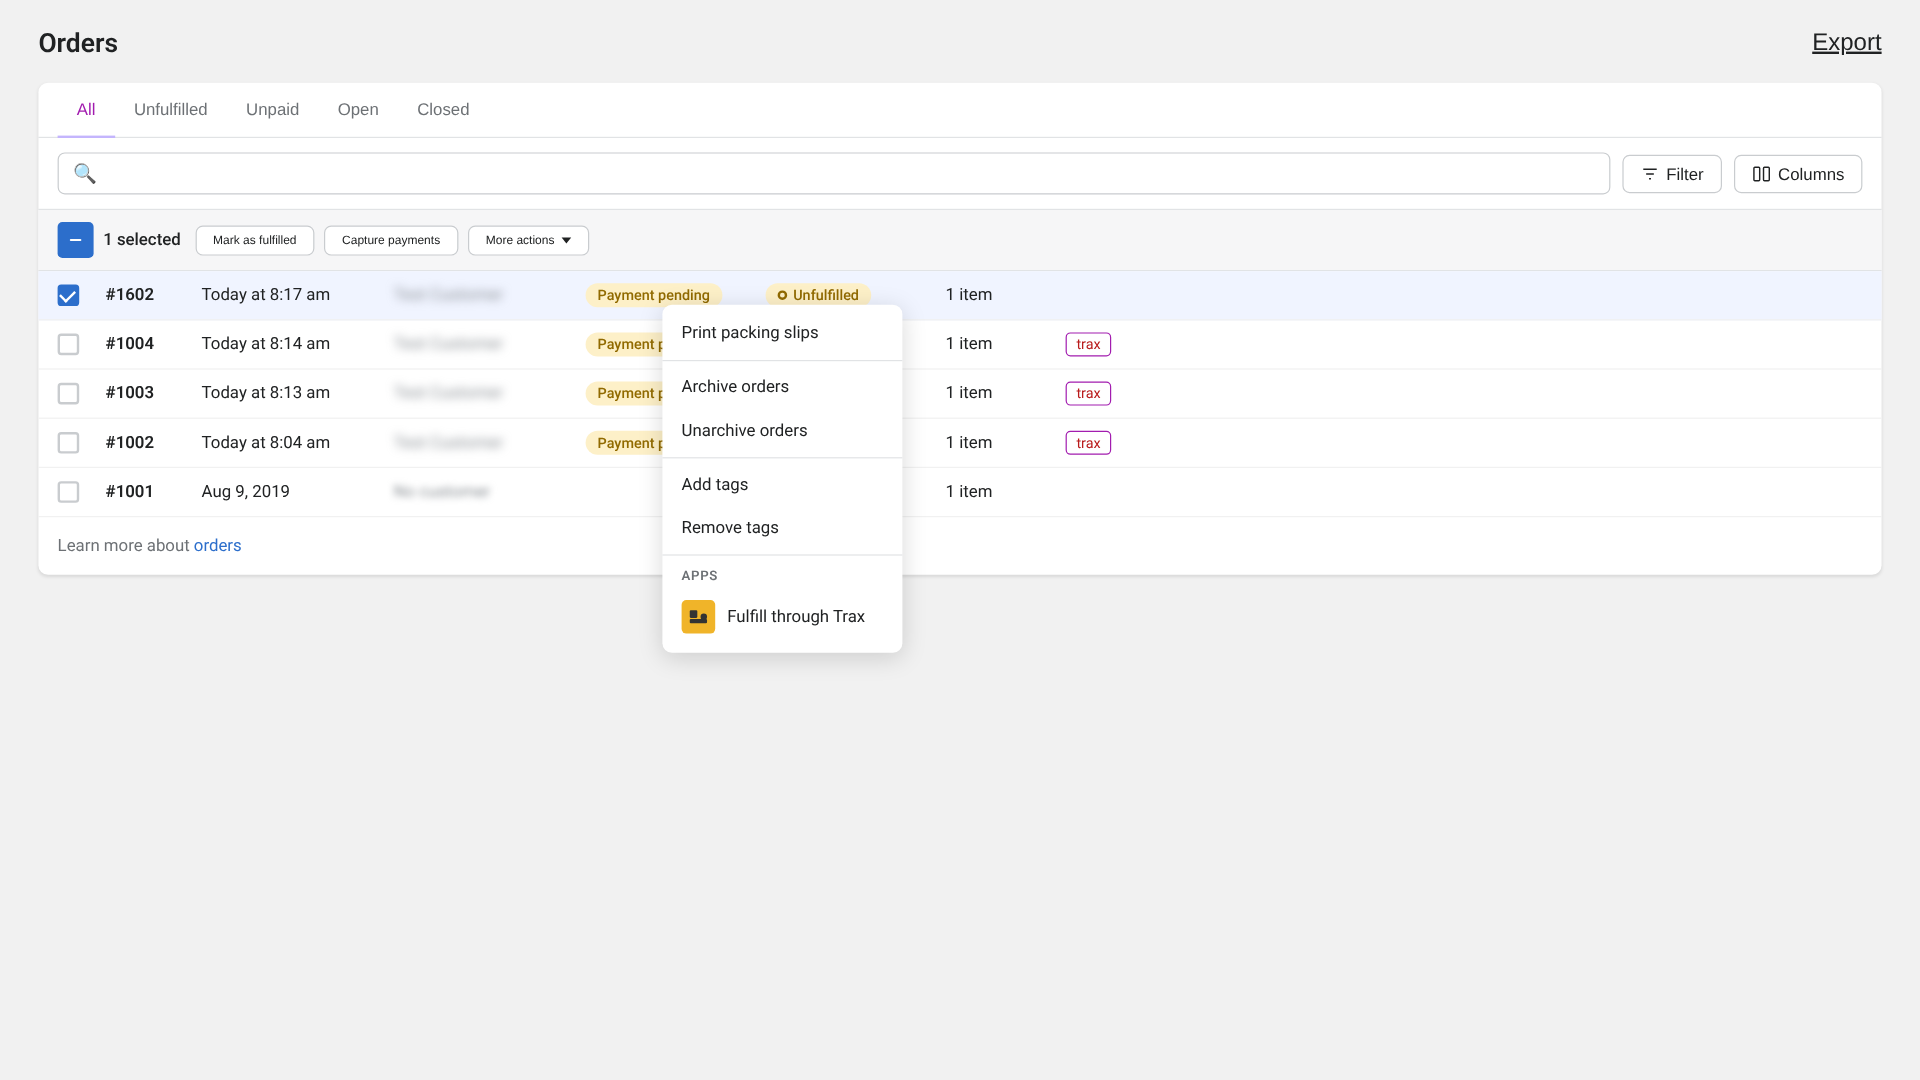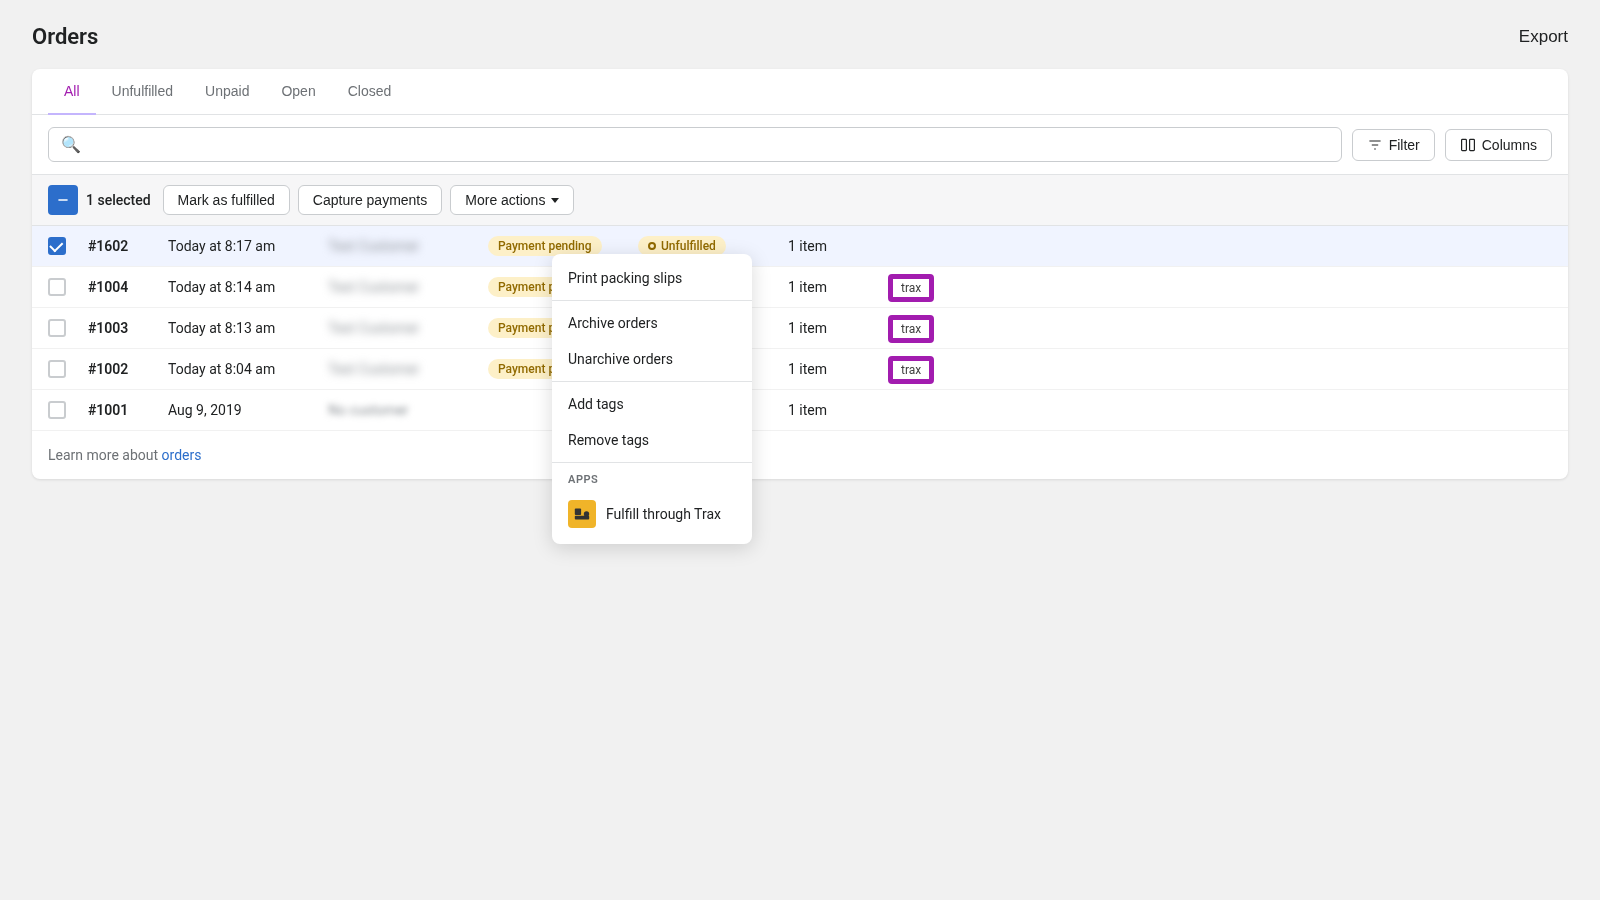--- a/index.html
+++ b/index.html
@@ -20,24 +20,25 @@
       margin-bottom: 20px;
     }
     .page-title {
       font-size: 22px;
       font-weight: 600;
       color: #202223;
     }
     .export-btn {
       background: none;
       border: none;
-      font-size: 17px;
-      color: #202223;
-      cursor: pointer;
-      font-weight: 500;
+      font-size: 20px;
+      color: #202223;
+      cursor: pointer;
+      font-weight: 500;
+      text-decoration: underline;
     }
     .card {
       background: #fff;
       border-radius: 8px;
       box-shadow: 0 1px 3px rgba(0,0,0,0.1);
       overflow: visible;
       position: relative;
     }
     .tabs {
       display: flex;
@@ -130,21 +131,21 @@
       color: #202223;
       font-weight: 500;
       margin-right: 4px;
     }
     .action-btn {
       padding: 6px 14px;
       border: 1px solid #c9cccf;
       border-radius: 6px;
       background: #fff;
       cursor: pointer;
-      font-size: 14px;
+      font-size: 10px;
       color: #202223;
       font-weight: 500;
     }
     .action-btn.more {
       display: flex;
       align-items: center;
       gap: 6px;
     }
     .table-row {
       display: grid;
@@ -217,24 +218,24 @@
     .dot {
       width: 8px;
       height: 8px;
       border-radius: 50%;
       display: inline-block;
     }
     .dot.yellow { background: #e6a817; border: 2px solid #e6a817; background: none; border: 2px solid #e6a817; border-radius: 50%; }
     .dot.gray { background: #8c9196; }
     .tag-badge {
       padding: 2px 8px;
-      border: 5px solid #a21caf;
+      border: 1px solid #a21caf;
       border-radius: 4px;
       font-size: 12px;
-      color: #404040;
+      color: #b91c1c;
     }
     .dropdown-menu {
       position: absolute;
       left: 520px;
       top: 185px;
       width: 200px;
       background: #fff;
       border-radius: 8px;
       box-shadow: 0 4px 20px rgba(0,0,0,0.15);
       z-index: 100;

